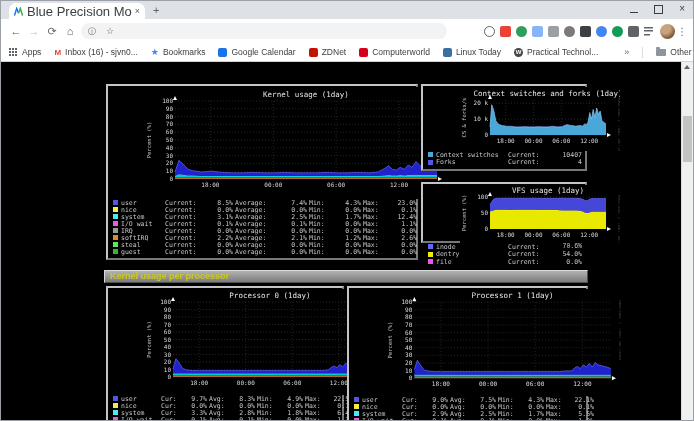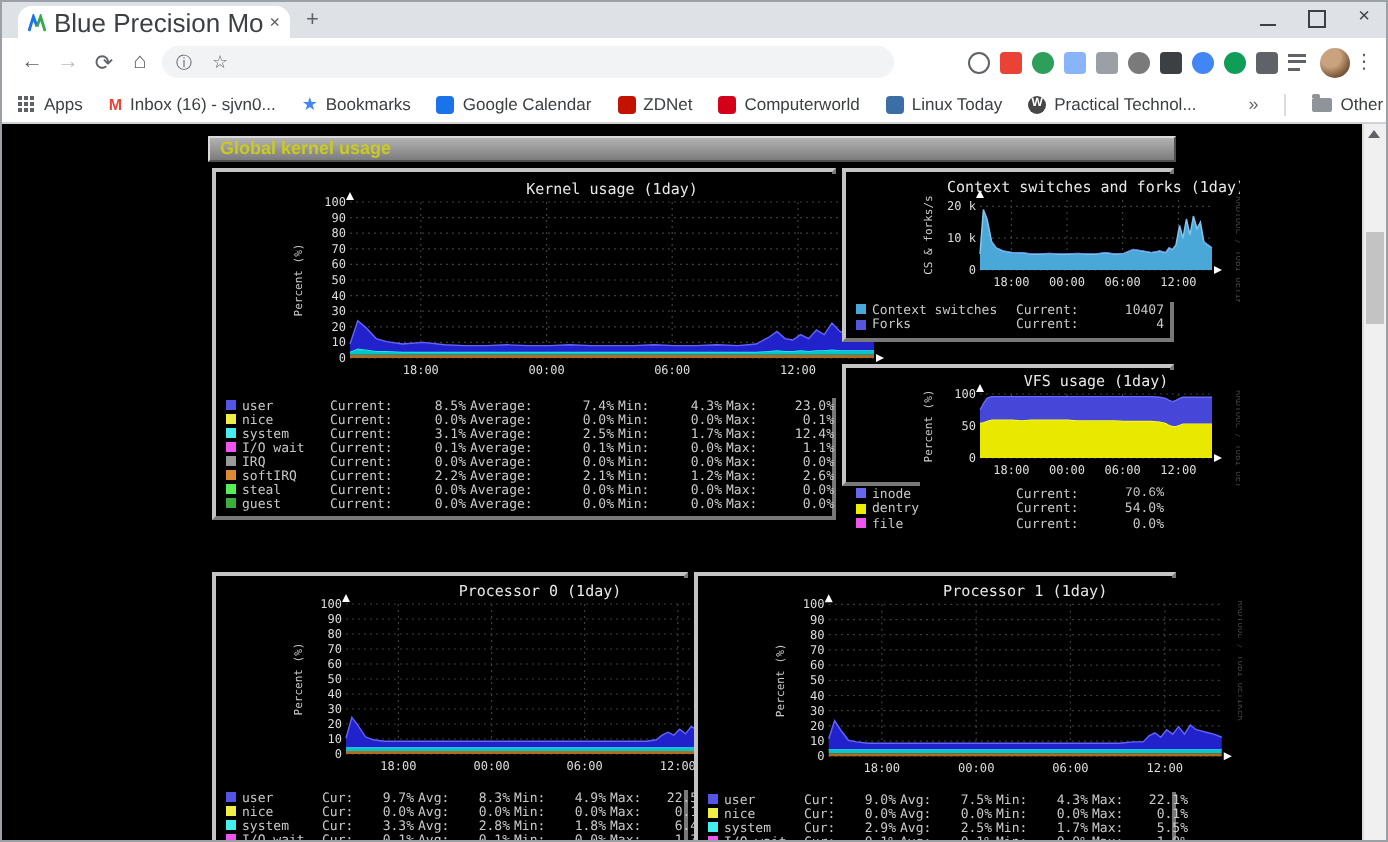--- a/index.html
+++ b/index.html
@@ -170,23 +170,20 @@
     <span class="bk-chevron">»</span>
     <span class="bk-divider"></span>
     <span class="bk-item">
       <span class="folder"></span>
       <span>Other bookmarks</span>
     </span>
   </div>
 
   <div class="page">
 
-    <div class="sec-header" id="sec1">
-      <span>Global kernel usage</span>
-    </div>
 
     <div class="frame" id="f-kernel">
       <div class="csvg">
           <svg viewBox="0 0 306 112" preserveAspectRatio="none" width="100%">
             <rect x="0" y="0" width="306" height="112" fill="#000"></rect>
             <line x1="30" y1="92.0" x2="292" y2="92.0" stroke="#3d3d3d" stroke-width="0.6" stroke-dasharray="1,2"></line>
             <text x="28" y="94" text-anchor="end" font-size="6" fill="#dcdcdc" font-family="DejaVu Sans Mono,monospace">0</text>
             <line x1="30" y1="84.2" x2="292" y2="84.2" stroke="#3d3d3d" stroke-width="0.6" stroke-dasharray="1,2"></line>
             <text x="28" y="86.2" text-anchor="end" font-size="6" fill="#dcdcdc" font-family="DejaVu Sans Mono,monospace">10</text>
             <line x1="30" y1="76.4" x2="292" y2="76.4" stroke="#3d3d3d" stroke-width="0.6" stroke-dasharray="1,2"></line>
@@ -416,20 +413,23 @@
           </div>
           <div class="lrow">
             <span class="sq" style="background: rgb(238, 85, 238);"></span>
             <span class="lname grow">file</span>
             <span class="llab" style="width: 40px;">Current:</span>
             <span class="lval" style="width: 34px;">0.0%</span>
           </div>
         </div>
     </div>
 
+    <div class="sec-header" id="sec2">
+      <span>Kernel usage per processor</span>
+    </div>
 
     <div class="frame" id="f-p0">
       <div class="csvg">
           <svg viewBox="0 0 232 106" preserveAspectRatio="none" width="100%">
             <rect x="0" y="0" width="232" height="106" fill="#000"></rect>
             <line x1="28" y1="88.0" x2="222" y2="88.0" stroke="#3d3d3d" stroke-width="0.6" stroke-dasharray="1,2"></line>
             <text x="26" y="90" text-anchor="end" font-size="6" fill="#dcdcdc" font-family="DejaVu Sans Mono,monospace">0</text>
             <line x1="28" y1="80.5" x2="222" y2="80.5" stroke="#3d3d3d" stroke-width="0.6" stroke-dasharray="1,2"></line>
             <text x="26" y="82.5" text-anchor="end" font-size="6" fill="#dcdcdc" font-family="DejaVu Sans Mono,monospace">10</text>
             <line x1="28" y1="73.0" x2="222" y2="73.0" stroke="#3d3d3d" stroke-width="0.6" stroke-dasharray="1,2"></line>

